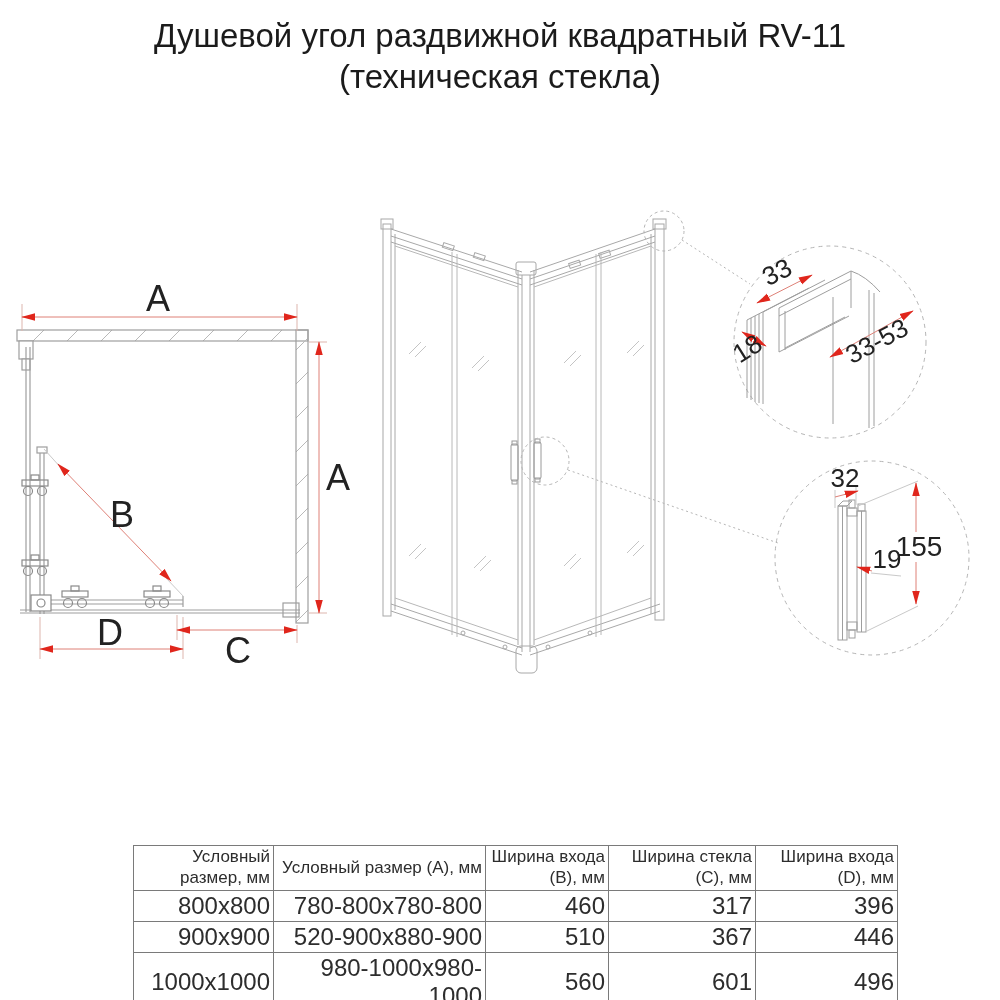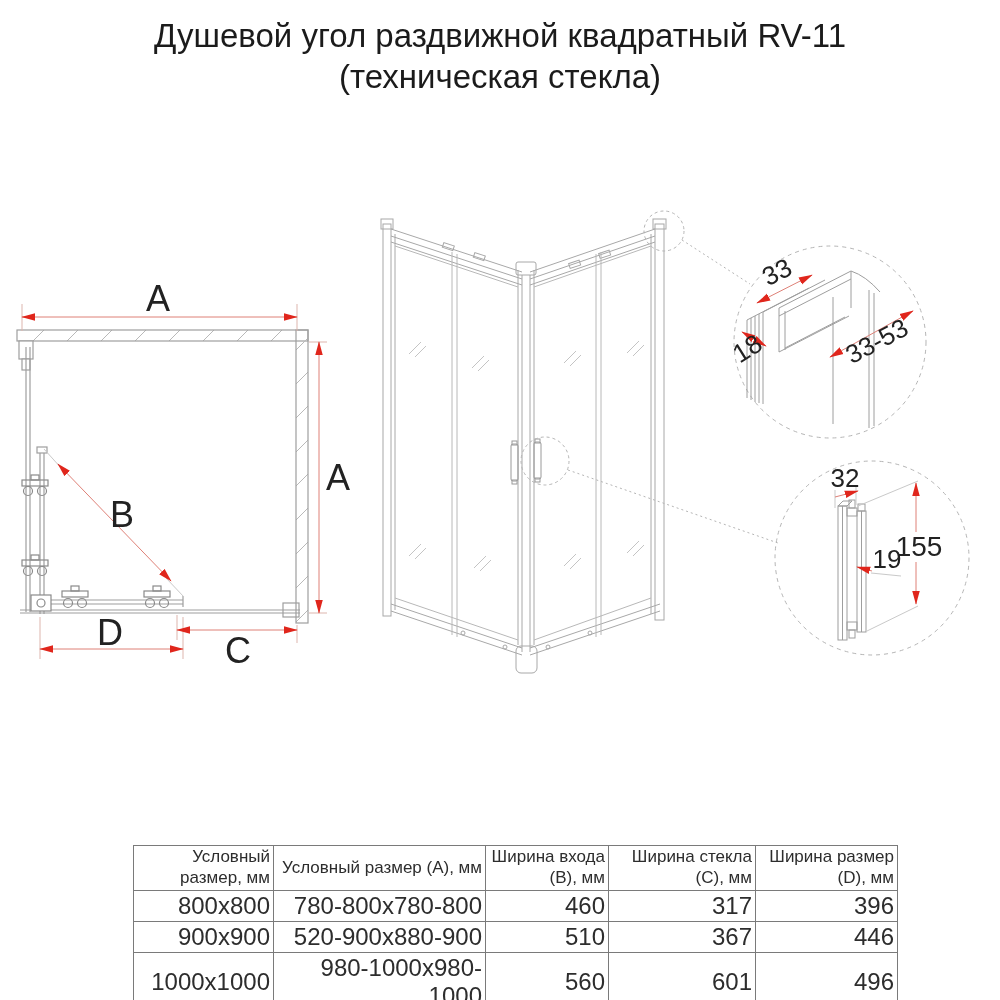--- a/index.html
+++ b/index.html
@@ -322,21 +322,21 @@
       <col style="width:123px">
     <col style="width:147px">
       <col style="width:142px">
   </colgroup>
   <thead>
     <tr>
       <th>Условный размер, мм</th>
       <th>Условный размер (A), мм</th>
       <th>Ширина входа (B), мм</th>
       <th>Ширина стекла (C), мм</th>
-      <th>Ширина размер (D), мм</th>
+      <th>Ширина входа (D), мм</th>
     </tr>
   </thead>
   <tbody>
     <tr>
       <td>800x800</td>
       <td>780-800x780-800</td>
       <td>460</td>
       <td>317</td>
       <td>396</td>
     </tr>

